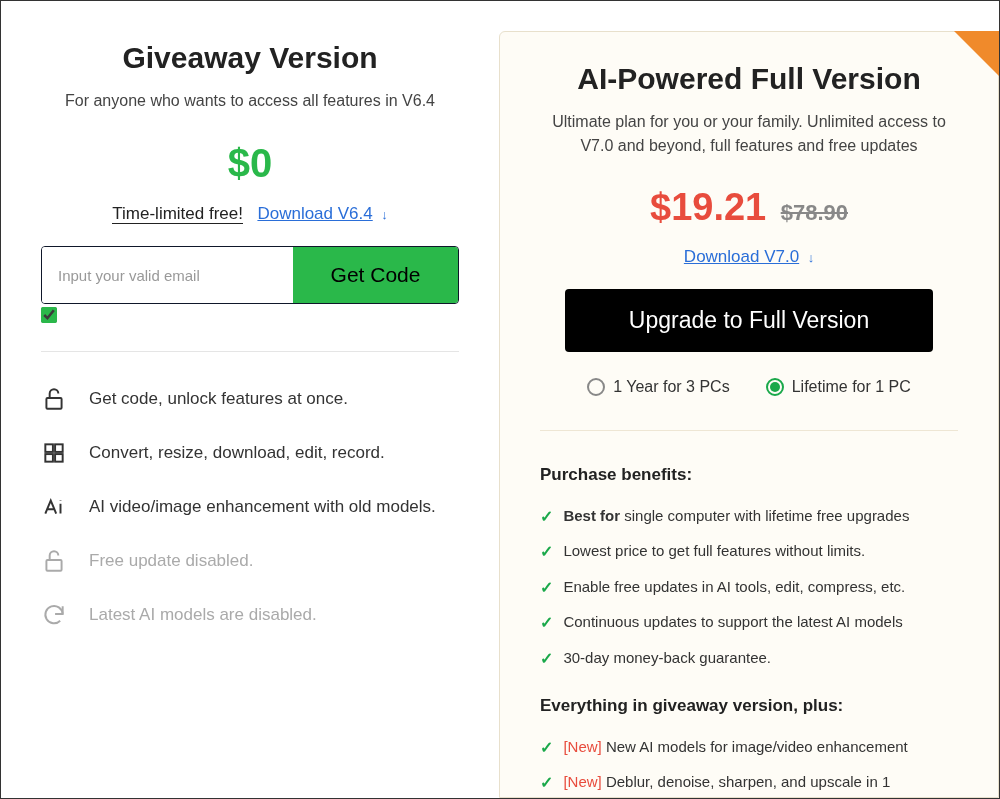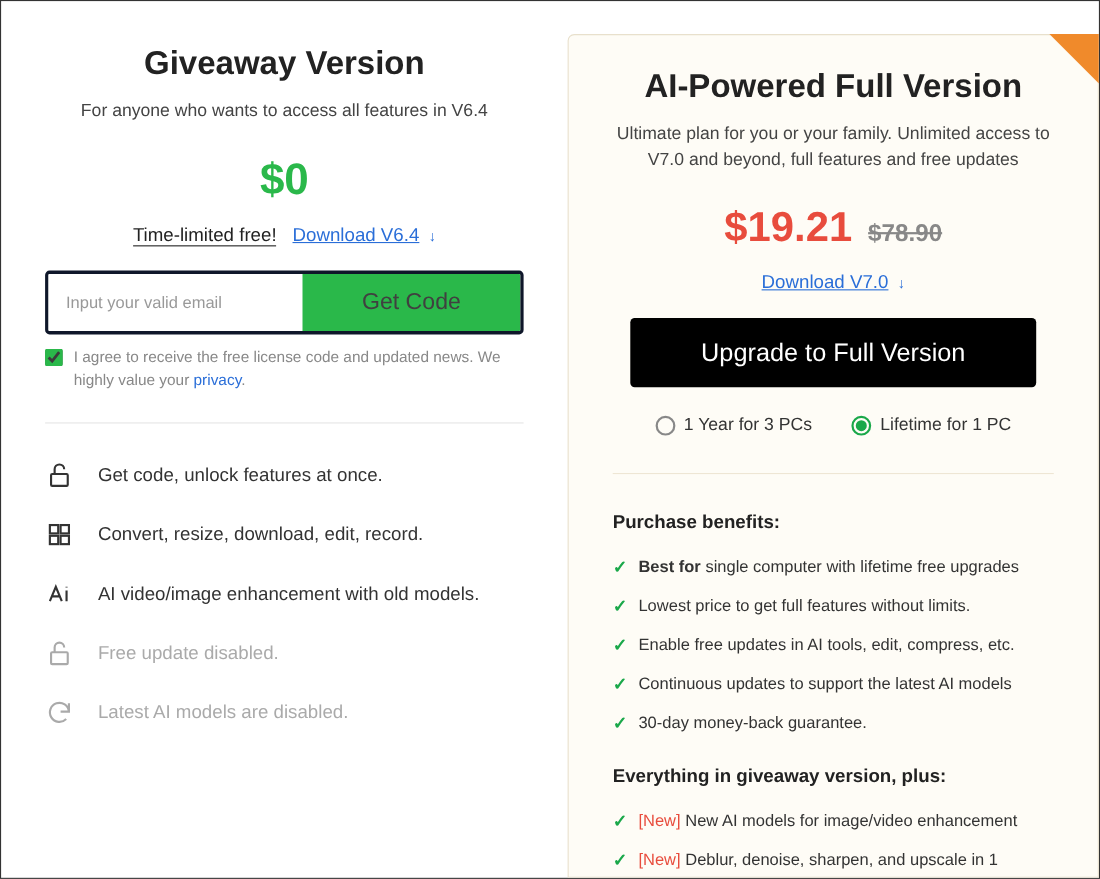--- a/index.html
+++ b/index.html
@@ -75,40 +75,40 @@
     cursor: pointer;
   }
   .dl-arrow {
     color: #2a6ed8;
     font-size: 13px;
     margin-left: 4px;
   }
   .download-row { margin-bottom: 22px; }
   .email-row {
     display: flex;
-    border: 3px solid #0f172a;
+    border: 1px solid #0f172a;
     border-radius: 4px;
     overflow: hidden;
     height: 58px;
-    margin-bottom: 10px;
+    margin-bottom: 0;
   }
   .email-input {
     flex: 1;
     border: none;
     padding: 0 16px;
     font-size: 15px;
     color: #999;
     outline: none;
   }
   .email-input::placeholder { color: #999; }
   .get-code-btn {
     background: #2ab84a;
-    color: #404040;
+    color: #000000;
     border: none;
-    width: 198px;
+    width: 165px;
     font-size: 21px;
     cursor: pointer;
   }
   .agree-row {
     display: flex;
     align-items: flex-start;
     text-align: left;
     gap: 10px;
     font-size: 14px;
     color: #888;
@@ -214,23 +214,20 @@
       <span class="time-limited">Time-limited free!</span>
       <a class="dl-link">Download V6.4</a>
       <span class="dl-arrow">↓</span>
     </div>
     <div class="email-row">
       <input class="email-input" placeholder="Input your valid email" style="">
       <button class="get-code-btn">Get Code</button>
     </div>
     <div class="agree-row">
       <input type="checkbox" checked="" class="agree-check" style="">
-      <div>
-        <span>I agree to receive the free license code and updated news. We highly value your </span><a href="#">privacy</a><span>.</span>
-      </div>
     </div>
     <div class="feat-list" id="feat-list">
         <div class="feat-item">
           <span class="feat-icon">
             <svg viewBox="0 0 24 24" fill="none" stroke="currentColor" stroke-width="1.8">
               <rect x="5" y="11" width="14" height="10" rx="1"></rect>
               <path d="M8 11V7a4 4 0 0 1 8 0"></path>
             </svg>
           </span>
           <span>Get code, unlock features at once.</span>

